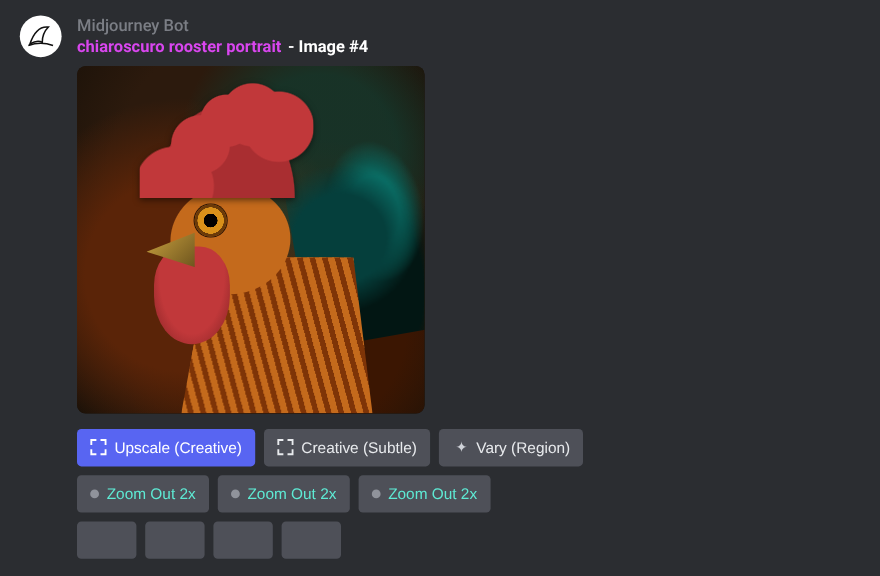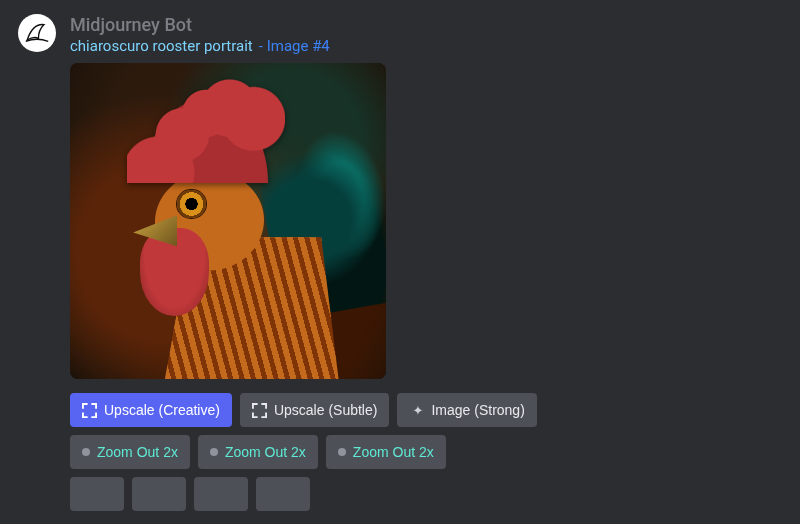--- a/index.html
+++ b/index.html
@@ -20,30 +20,30 @@
     width: 38px; height: 38px;
     background: #fff;
     border-radius: 50%;
     flex-shrink: 0;
     display: flex; align-items: center; justify-content: center;
   }
   .avatar svg { width: 28px; height: 28px; }
   .content { flex: 1; min-width: 0; }
   .header-line {
     display: flex; align-items: flex-end; gap: 6px;
-    font-size: 18px; line-height: 1.2;
+    font-size: 15px; line-height: 1.2;
   }
   .bot-name { color: #7b7e85; font-weight: 500; }
   .title-line {
     display: flex; align-items: baseline; gap: 6px;
     font-size: 15px; line-height: 1.25;
     margin-top: 1px;
   }
-  .prompt-text { color: #7dd3fc; font-weight: 400; }
-  .image-tag { color: #3b82f6; font-weight: 400; }
+  .prompt-text { color: #d946ef; font-weight: 700; }
+  .image-tag { color: #ffffff; font-weight: 700; }
   .image-frame {
     margin-top: 8px;
     width: 316px; height: 316px;
     border-radius: 8px;
     overflow: hidden;
     background: #1a120a;
     position: relative;
   }
   
   .image-frame .bg {
@@ -174,25 +174,25 @@
               </svg>
           </span>
           <span>Upscale (Creative)</span>
         </button>
         <button class="btn">
           <span class="ic">
             <svg viewBox="0 0 16 16">
                 <path d="M1 6V1h5M15 6V1h-5M1 10v5h5M15 10v5h-5" stroke="#e8eaed" stroke-width="2" fill="none"></path>
               </svg>
           </span>
-          <span>Upscale (Subtle)</span>
+          <span>Creative (Subtle)</span>
         </button>
         <button class="btn">
           <span class="ic sparkle">✦</span>
-          <span>Image (Strong)</span>
+          <span>Vary (Region)</span>
         </button>
       </div>
 
       <div class="row">
         <button class="btn">
           <span class="dim-dot"></span>
           <span class="dim-label">Zoom Out 2x</span>
         </button>
         <button class="btn">
           <span class="dim-dot"></span>

